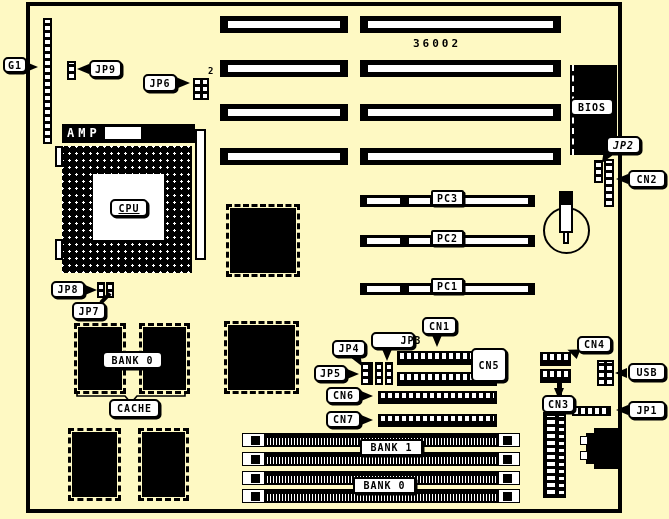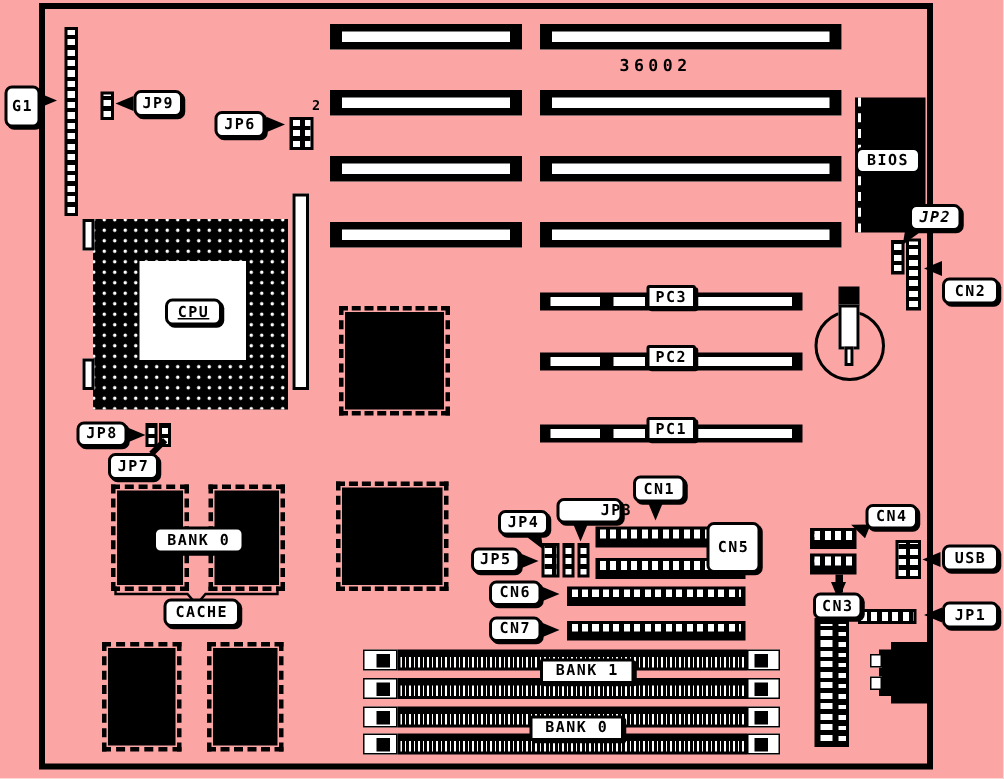--- a/index.html
+++ b/index.html
@@ -1,16 +1,16 @@
 <!DOCTYPE html>
 <html><head>
 <meta charset="utf-8">
 <style>
   html,body{margin:0;padding:0;background:#fff;}
-  #stage{position:relative;width:669px;height:519px;background:#fca5a5;overflow:hidden;
+  #stage{position:relative;width:669px;height:519px;background:#fef9c3;overflow:hidden;
          font-family:"DejaVu Sans Mono","Liberation Mono",monospace;}
   .c{position:absolute;box-sizing:border-box;}
   
   .board{border:4px solid #000;}
   
   .lbl{position:absolute;box-sizing:border-box;background:#fff;border:2px solid #000;border-radius:5px;
        box-shadow:1.5px 1.5px 0 #000;display:flex;align-items:center;justify-content:center;
        font-weight:bold;font-size:10px;letter-spacing:1px;color:#000;white-space:nowrap;z-index:6;padding:0 2px;}
   
   .tr{position:absolute;width:0;height:0;z-index:5;}
@@ -63,21 +63,21 @@
 </head>
 <body>
 
 <div id="stage">
 
   <div class="c board" style="left:26px;top:2px;width:596px;height:511px;"></div>
 
   <div class="num" style="left:413px;top:37px;">36002</div>
 
   <div class="c vcells" style="left:43px;top:18px;width:9px;height:126px;"></div>
-  <div class="lbl" style="left:3px;top:57px;width:24px;height:28px;">G1</div>
+  <div class="lbl" style="left:3px;top:57px;width:24px;height:16px;">G1</div>
   <div class="tr tr-r" style="left:26px;top:62px;"></div>
 
   <div class="c vcells" style="left:67px;top:61px;width:9px;height:19px;"></div>
   <div class="tr tr-l" style="left:77px;top:64px;"></div>
   <div class="lbl" style="left:89px;top:60px;width:33px;height:18px;">JP9</div>
 
   <div class="lbl" style="left:143px;top:74px;width:34px;height:18px;">JP6</div>
   <div class="tr tr-r" style="left:178px;top:78px;"></div>
   <div class="c grid" style="left:193px;top:78px;width:16px;height:22px;"></div>
   <div class="sup" style="left:208px;top:66px;">2</div>
@@ -95,22 +95,26 @@
     <div class="c" style="left:2px;top:0;width:2px;height:90px;border-left:2px dashed #fff;"></div>
   </div>
   <div class="lbl" style="left:570px;top:98px;width:44px;height:18px;">BIOS</div>
 
   <div class="lbl" style="left:606px;top:136px;width:35px;height:18px;font-style:italic;">JP2</div>
   <div class="tr tr-d" style="left:600px;top:152px;transform:rotate(32deg);"></div>
   <div class="c vcells" style="left:594px;top:160px;width:9px;height:23px;"></div>
 
   <div class="c vcells" style="left:604px;top:159px;width:10px;height:48px;"></div>
   <div class="tr tr-l" style="left:616px;top:174px;"></div>
-  <div class="lbl" style="left:628px;top:170px;width:38px;height:18px;margin-top:15px;">CN2</div>
-
+  <div class="lbl" style="left:628px;top:170px;width:38px;height:18px;">CN2</div>
+
+  <div class="c blk" style="left:62px;top:124px;width:133px;height:19px;">
+    <div class="amp-txt">AMP</div>
+    <div class="c" style="left:43px;top:3px;width:36px;height:12px;background:#fff;"></div>
+  </div>
   <div class="c pins" style="left:62px;top:146px;width:130px;height:127px;">
     <div class="c" style="left:31px;top:28px;width:71px;height:66px;background:#fff;"></div>
   </div>
   <div class="lbl" style="left:110px;top:199px;width:38px;height:18px;text-decoration:underline;">CPU</div>
   <div class="c wht" style="left:195px;top:129px;width:11px;height:131px;"></div>
   <div class="c wht" style="left:55px;top:146px;width:8px;height:21px;"></div>
   <div class="c wht" style="left:55px;top:239px;width:8px;height:21px;"></div>
 
   <div class="lbl" style="left:51px;top:281px;width:34px;height:17px;">JP8</div>
   <div class="tr tr-r" style="left:85px;top:285px;"></div>

